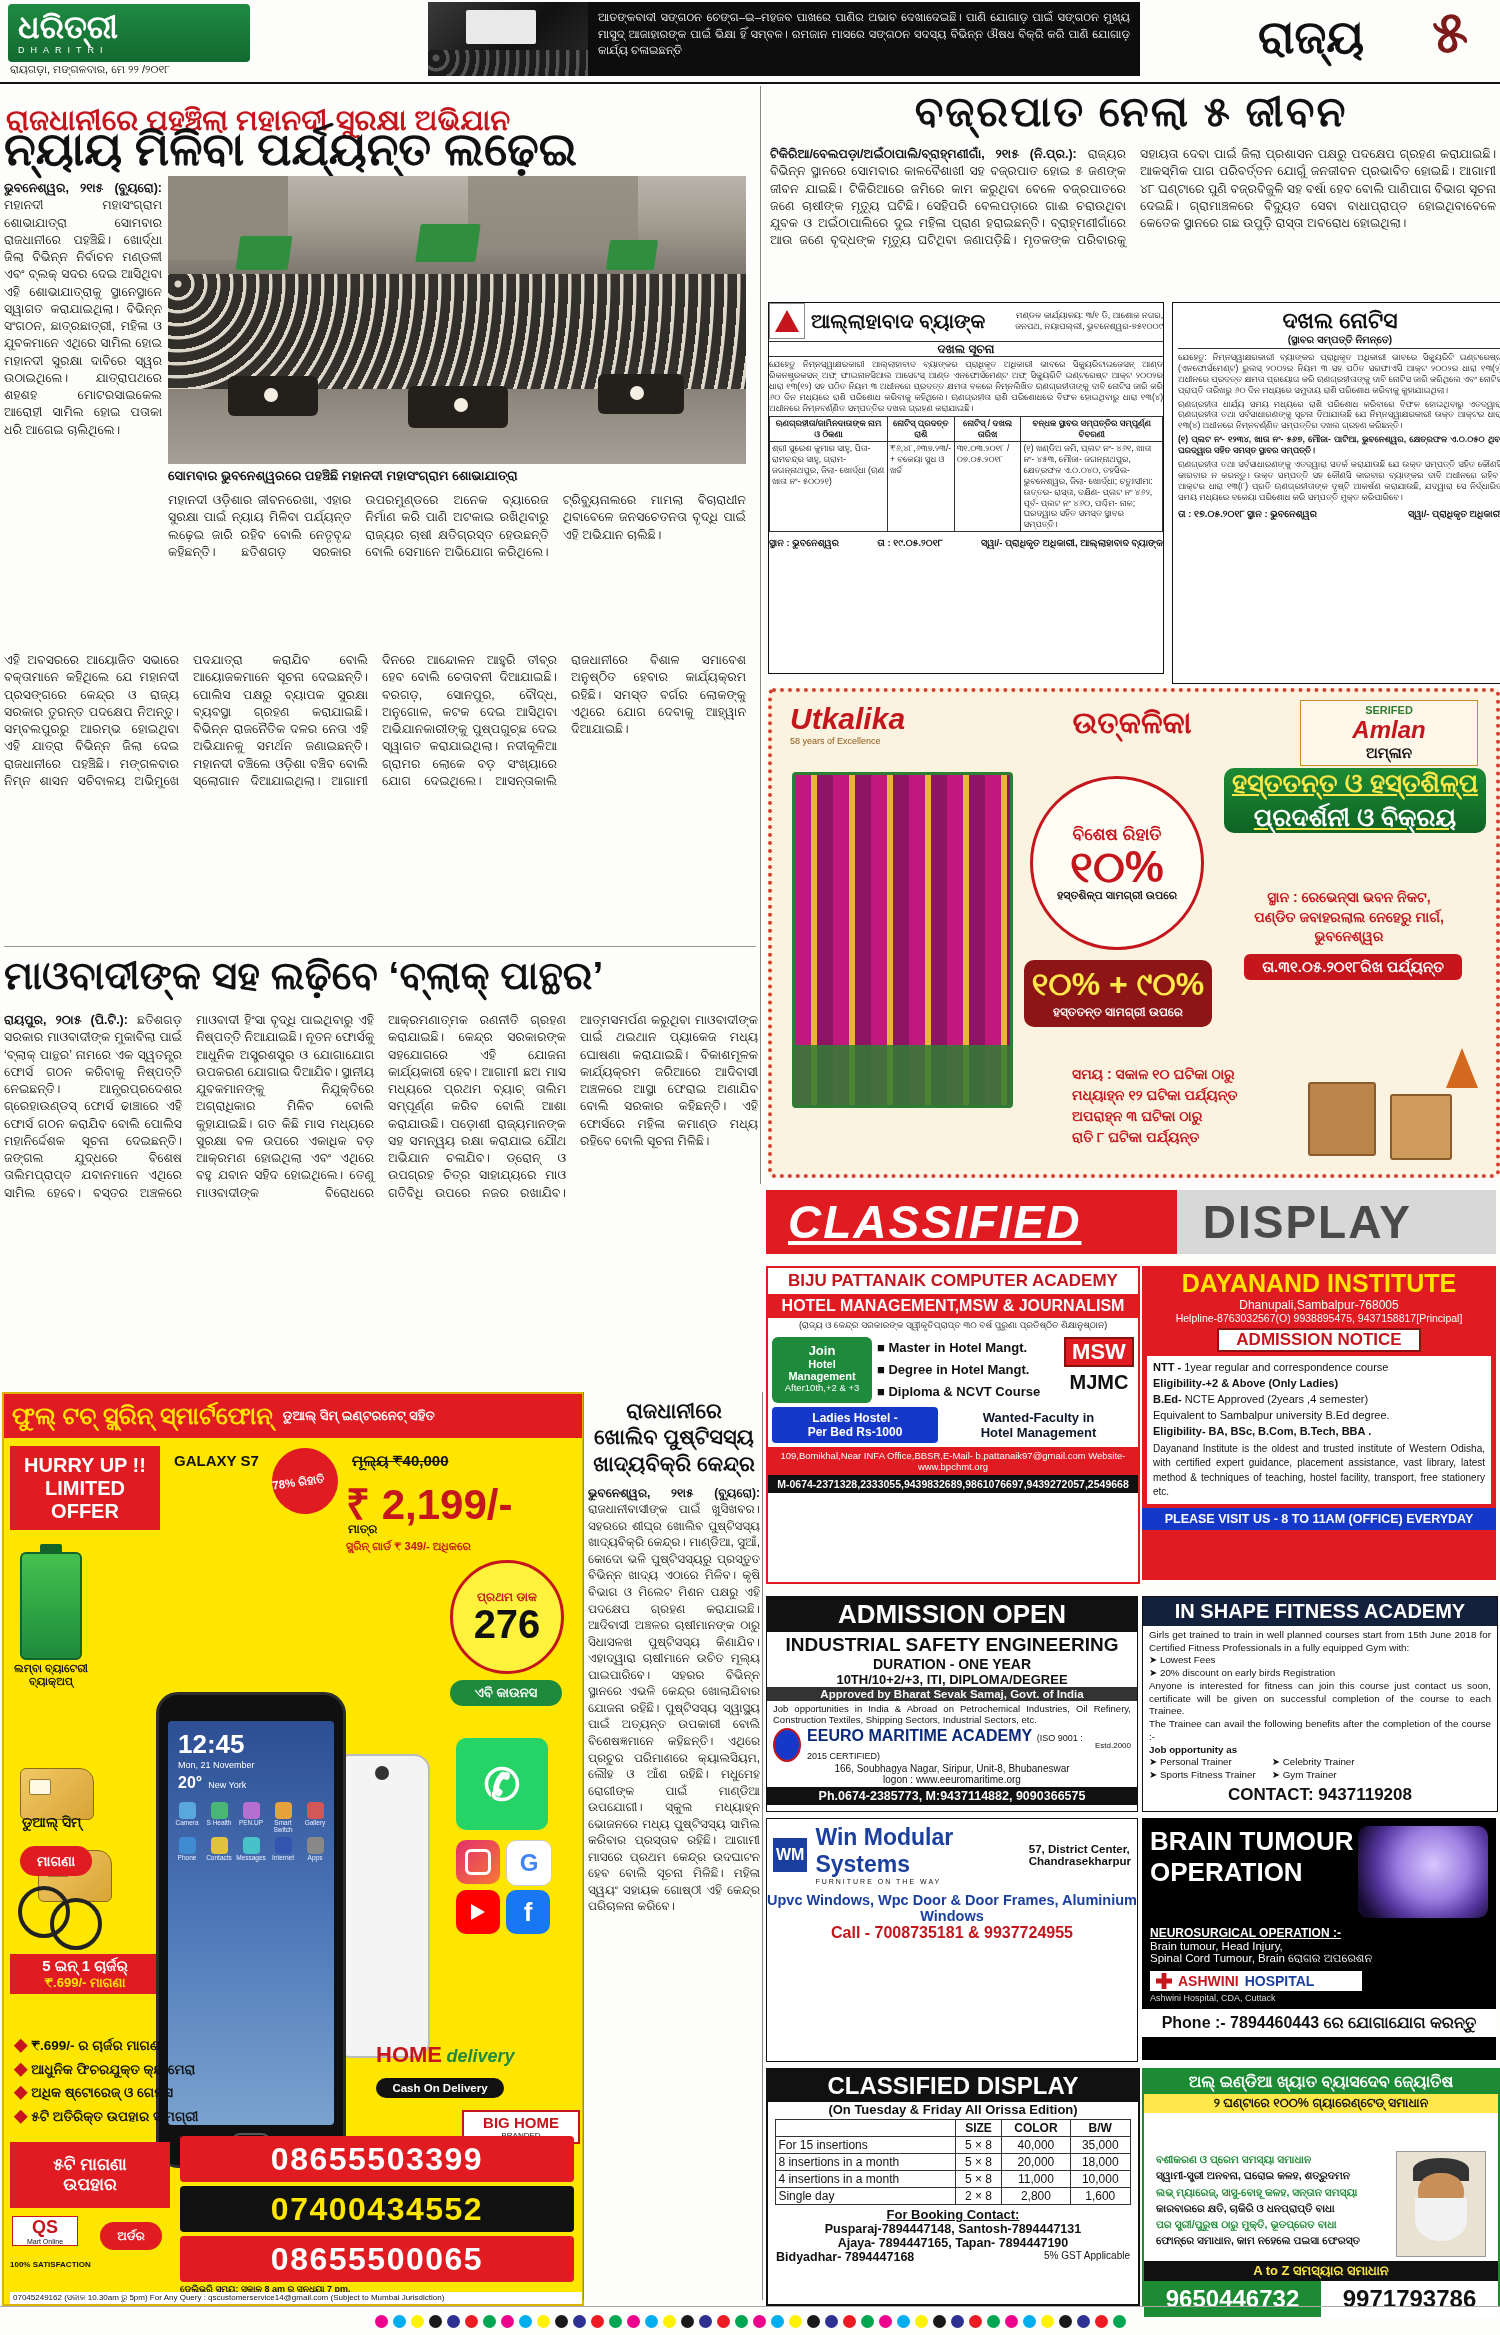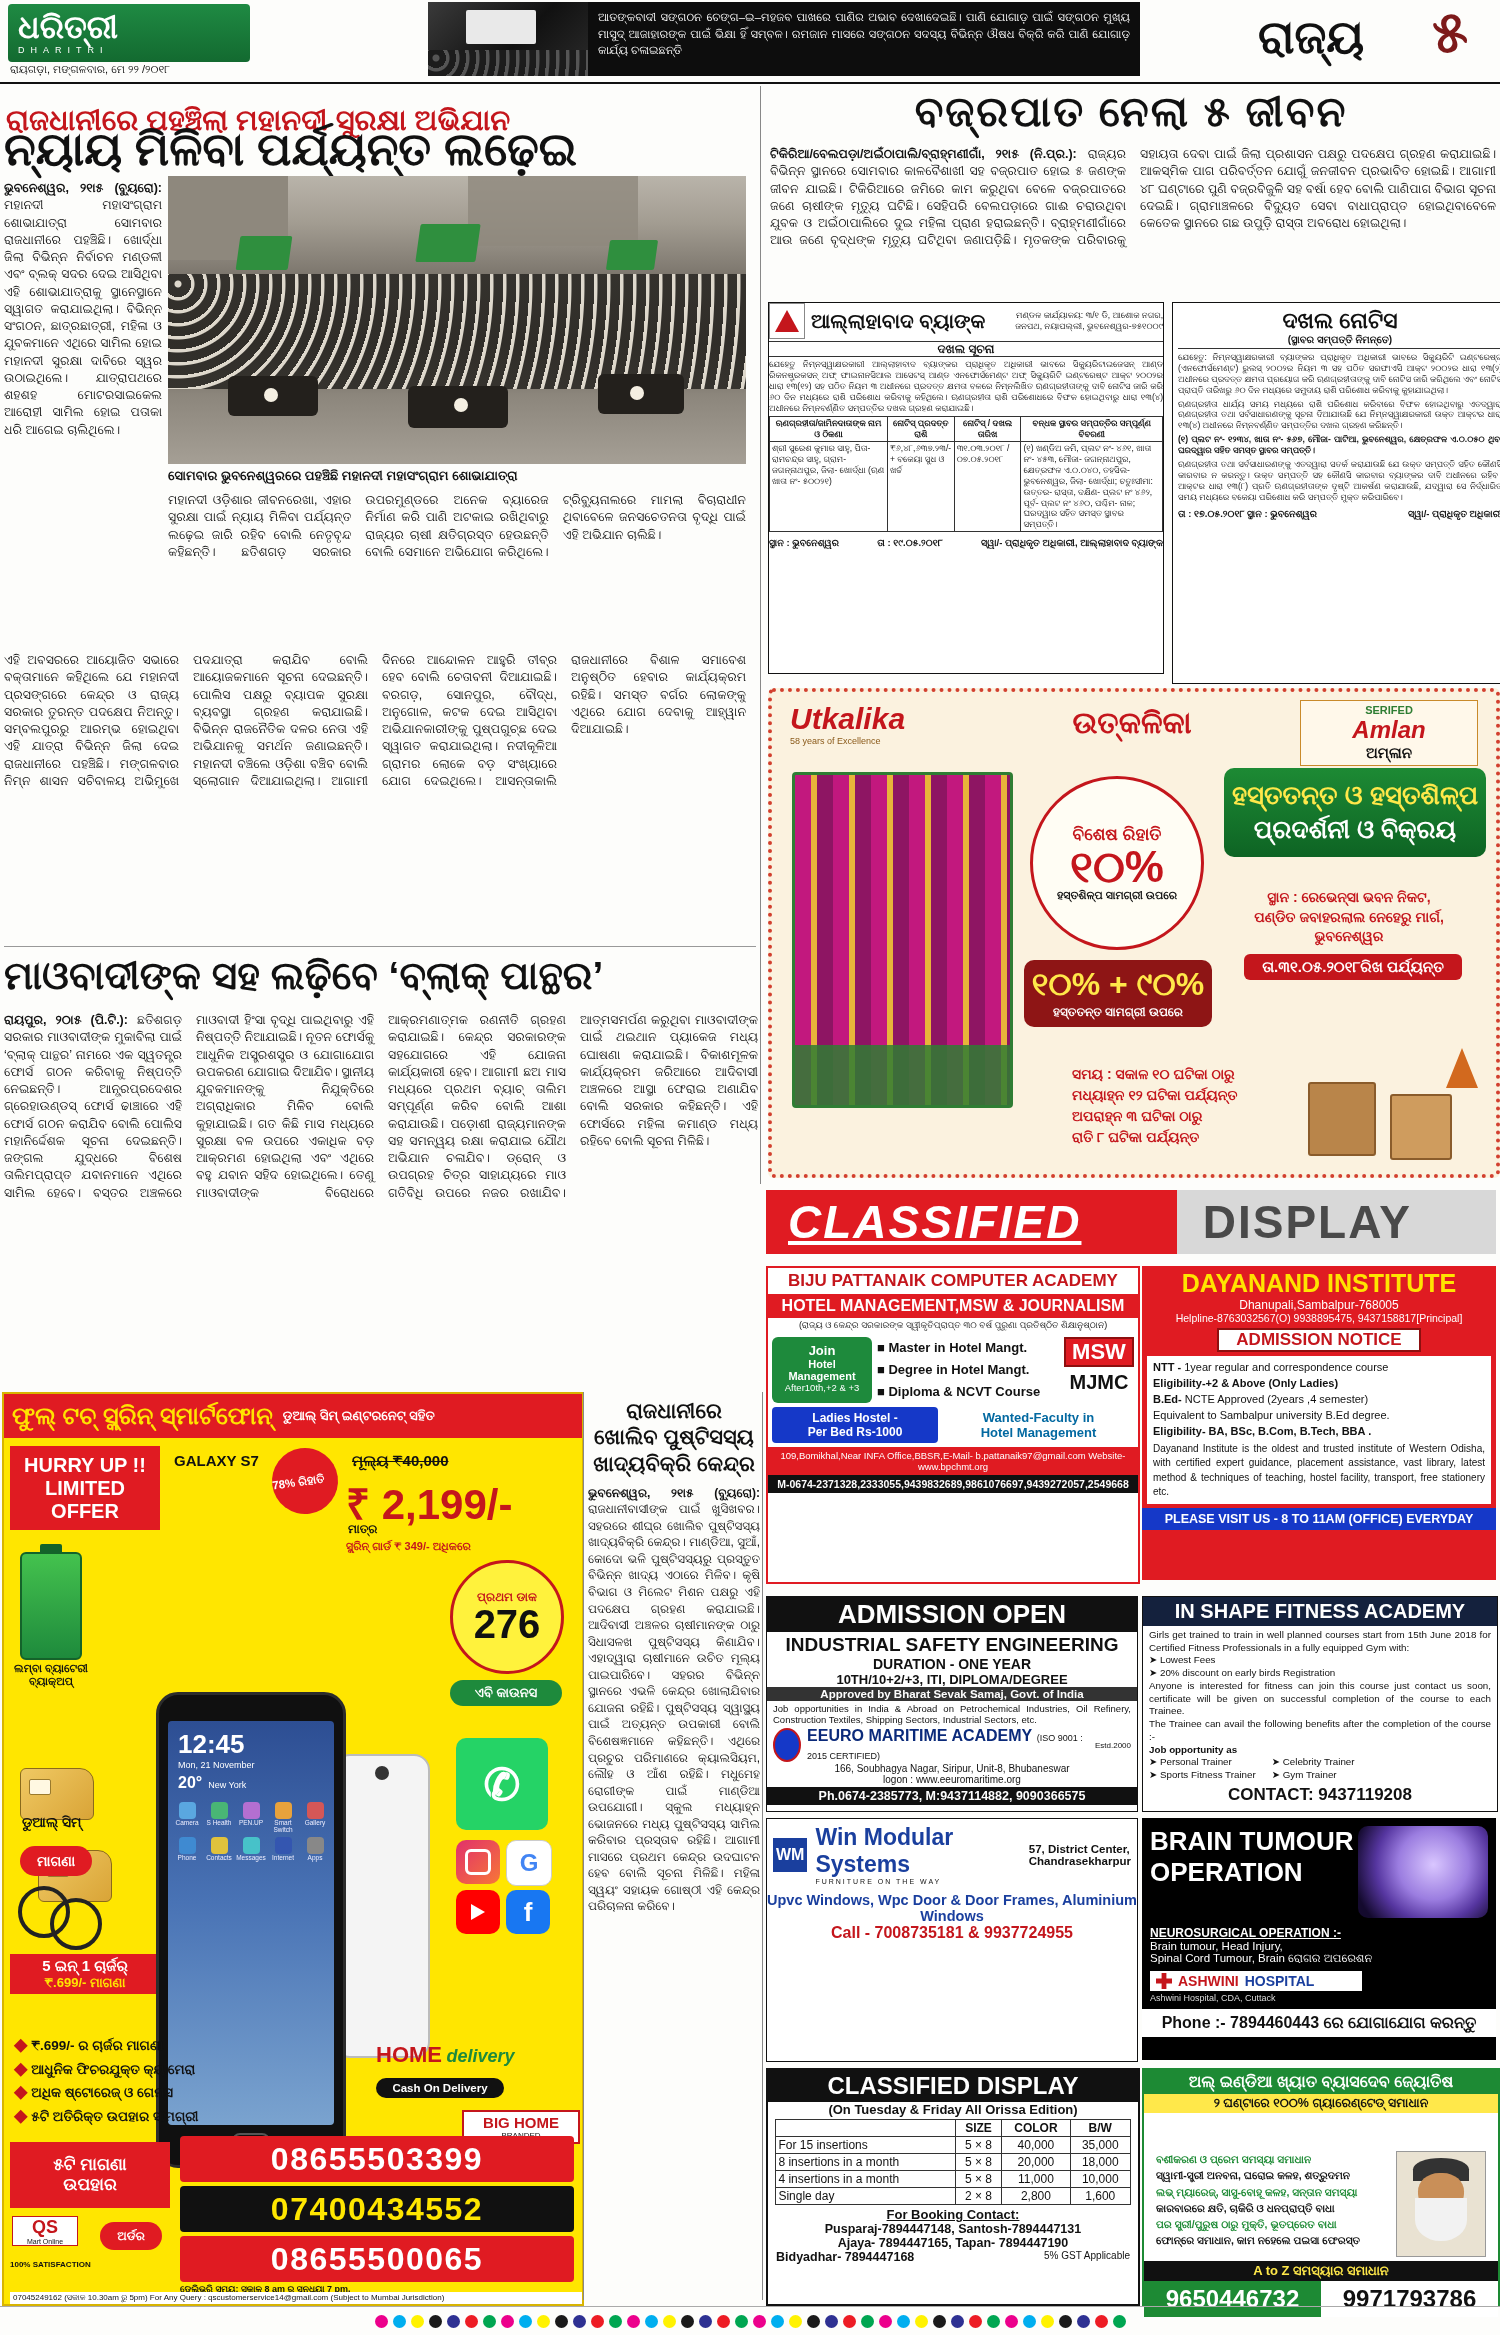--- a/index.html
+++ b/index.html
@@ -204,21 +204,21 @@
       <div class="b red" style="font-size:17px;">ବିଶେଷ ରିହାତି</div>
       <div class="b red" style="font-size:44px;line-height:1;">୧୦%</div>
       <div class="b" style="font-size:11px;">ହସ୍ତଶିଳ୍ପ ସାମଗ୍ରୀ ଉପରେ</div>
     </div>
 
     <div class="abs c" style="left:252px;top:268px;width:180px;background:#8e1515;border-radius:10px;padding:8px 4px;">
       <div class="b" style="font-size:32px;color:#ffe84a;line-height:1.05;">୧୦% + ୯୦%</div>
       <div class="b w" style="font-size:12px;margin-top:3px;">ହସ୍ତତନ୍ତ ସାମଗ୍ରୀ ଉପରେ</div>
     </div>
 
-    <div class="abs utk-green c" style="left:452px;top:76px;width:250px;padding:12px 6px;">
+    <div class="abs utk-green c" style="left:452px;top:76px;width:250px;padding:0 6px;text-decoration:underline;">
       <div class="b" style="font-size:26px;">ହସ୍ତତନ୍ତ ଓ ହସ୍ତଶିଳ୍ପ</div>
       <div class="b w" style="font-size:25px;margin-top:4px;">ପ୍ରଦର୍ଶନୀ ଓ ବିକ୍ରୟ</div>
     </div>
     <div class="abs c b red" style="left:452px;top:196px;width:250px;font-size:14px;line-height:1.4;">
       <div>ସ୍ଥାନ : ରେଭେନ୍ସା ଭବନ ନିକଟ,</div>
       <div>ପଣ୍ଡିତ ଜବାହରଲାଲ ନେହେରୁ ମାର୍ଗ, ଭୁବନେଶ୍ୱର</div>
     </div>
     <div class="abs c b w" style="left:472px;top:262px;width:210px;background:#c4161c;border-radius:6px;font-size:15px;padding:4px;">ତା.୩୧.୦୫.୨୦୧୮ରିଖ ପର୍ଯ୍ୟନ୍ତ</div>
 
     <div class="abs b red" style="left:300px;top:372px;width:260px;font-size:14px;line-height:1.5;">
@@ -260,21 +260,21 @@
       <div class="c" style="width:70px;">
         <div class="b w" style="background:#e01b22;font-size:22px;border:2px solid #8e0f0f;">MSW</div>
         <div class="b" style="font-size:20px;margin-top:4px;">MJMC</div>
       </div>
     </div>
     <div style="display:flex;padding:0 4px;gap:5px;align-items:center;">
       <div class="c w b" style="width:150px;background:#1538c8;border-radius:4px;font-size:12px;padding:4px 8px;">
         <div>Ladies Hostel -</div>
         <div>Per Bed Rs-1000</div>
       </div>
-      <div class="b c" style="flex:1;font-size:13px;color:#0369a1;">
+      <div class="b c" style="flex:1;font-size:13px;color:#0f172a;">
         <div>Wanted-Faculty in</div>
         <div>Hotel Management</div>
       </div>
     </div>
     <div class="redbox c" style="font-size:9.5px;padding:3px 2px;margin-top:4px;">109,Bomikhal,Near INFA Office,BBSR,E-Mail- b.pattanaik97@gmail.com Website- www.bpchmt.org</div>
     <div class="c w b" style="background:#111;font-size:10.5px;padding:3px 0;">M-0674-2371328,2333055,9439832689,9861076697,9439272057,2549668</div>
   </div>
 
   <div class="abs" style="left:1142px;top:1266px;width:354px;height:314px;background:#e01b22;">
     <div class="b c" style="color:#ffe400;font-size:25px;padding-top:3px;">DAYANAND INSTITUTE</div>

